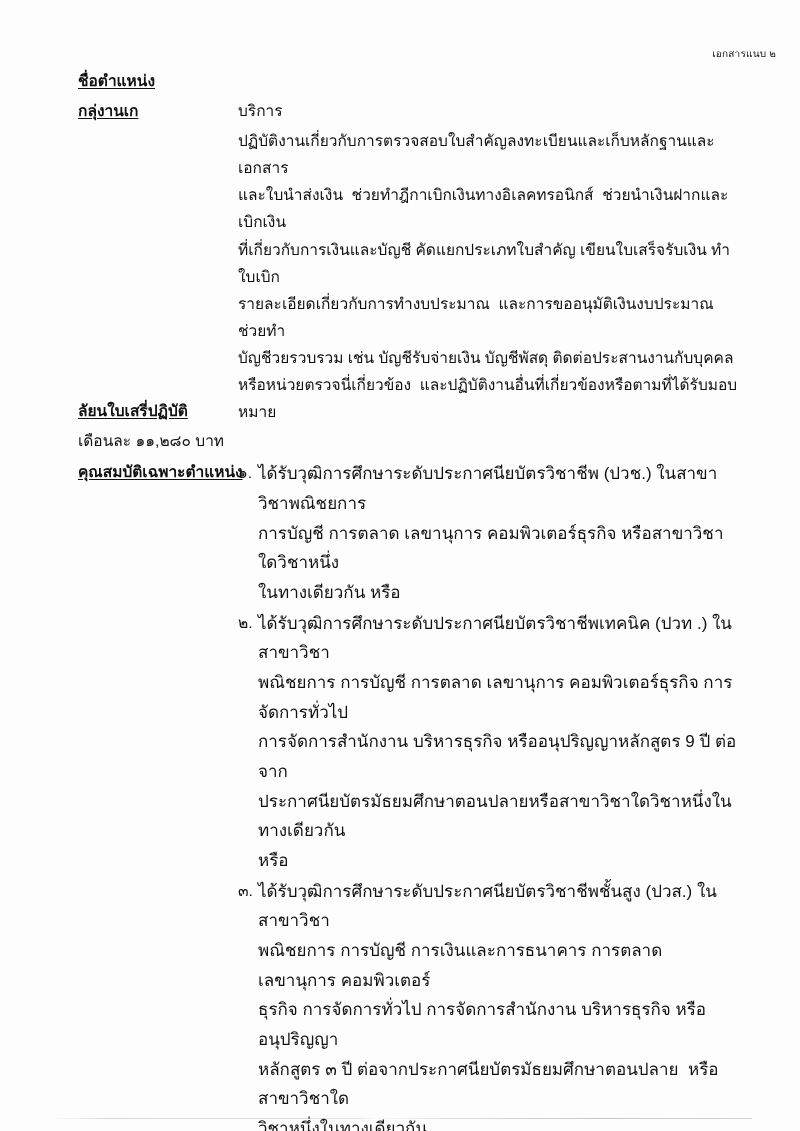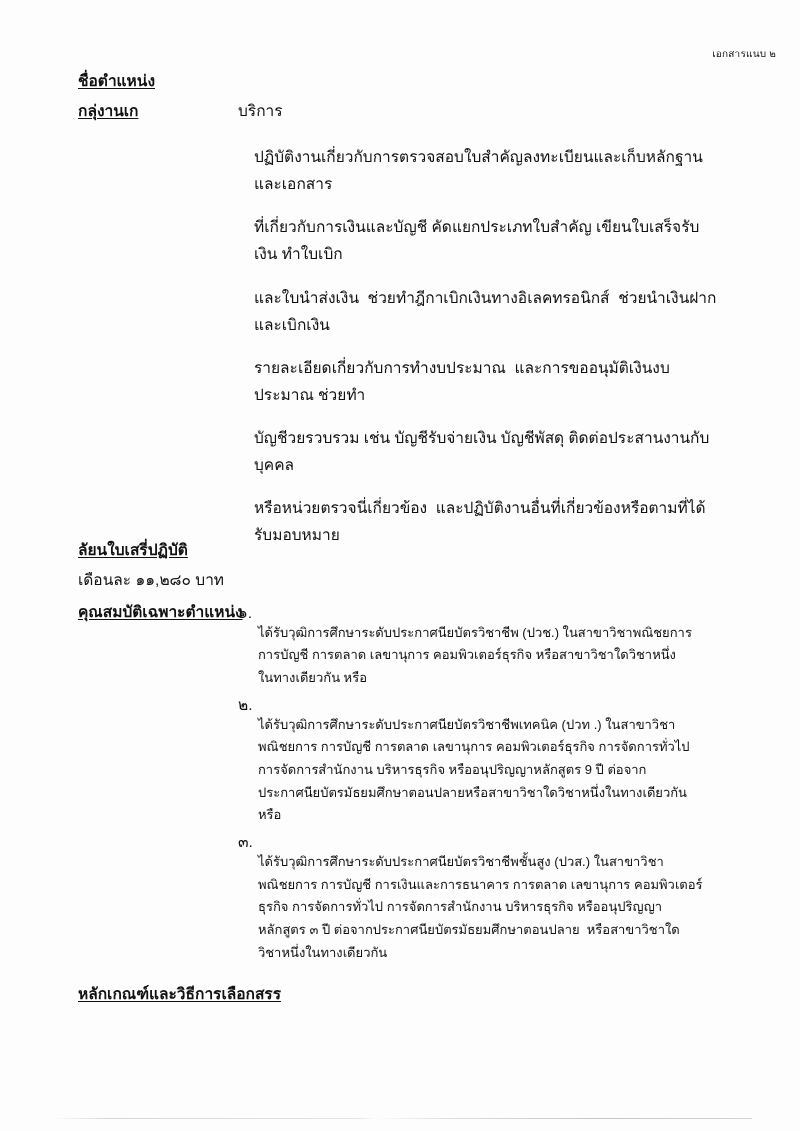--- a/index.html
+++ b/index.html
@@ -61,21 +61,21 @@
     white-space: nowrap;
   }
   .row-value {
     flex: 1 1 auto;
     font-size: 15.5px;
     line-height: 1.72;
   }
 
   
   .desc-block p {
-    margin: 16px;
+    margin: 0;
     font-size: 15.5px;
     line-height: 1.745;
     white-space: pre-wrap;
   }
 
   
   .qual-row {
     display: flex;
     align-items: flex-start;
     margin-top: 5px;
@@ -98,24 +98,23 @@
     align-items: flex-start;
     margin-bottom: 1px;
   }
   .qual-marker {
     flex: 0 0 20px;
     font-size: 15.5px;
     line-height: 1.745;
   }
   .qual-text {
     flex: 1 1 auto;
-    font-size: 13px;
+    font-size: 17px;
     line-height: 1.745;
     white-space: pre-wrap;
-    margin-top: 23px;
   }
 
   
   .section-heading {
     margin-top: 16px;
     font-weight: bold;
     font-size: 15.5px;
     text-decoration: underline;
     text-underline-offset: 2px;
     display: inline-block;
@@ -153,22 +152,22 @@
     <div class="row">
       <div class="row-label">กลุ่งานเก</div>
       <div class="row-value">บริการ</div>
     </div>
 
     
     <div class="row">
       <div class="row-label">ลัยนใบเสรี่ปฏิบัติ</div>
       <div class="row-value desc-block">
           <p>ปฏิบัติงานเกี่ยวกับการตรวจสอบใบสำคัญลงทะเบียนและเก็บหลักฐานและเอกสาร</p>
+          <p>และใบนำส่งเงิน  ช่วยทำฎีกาเบิกเงินทางอิเลคทรอนิกส์  ช่วยนำเงินฝากและเบิกเงิน</p>
           <p>ที่เกี่ยวกับการเงินและบัญชี คัดแยกประเภทใบสำคัญ เขียนใบเสร็จรับเงิน ทำใบเบิก</p>
-          <p>และใบนำส่งเงิน  ช่วยทำฎีกาเบิกเงินทางอิเลคทรอนิกส์  ช่วยนำเงินฝากและเบิกเงิน</p>
           <p>รายละเอียดเกี่ยวกับการทำงบประมาณ  และการขออนุมัติเงินงบประมาณ ช่วยทำ</p>
           <p>บัญชีวยรวบรวม เช่น บัญชีรับจ่ายเงิน บัญชีพัสดุ ติดต่อประสานงานกับบุคคล</p>
           <p>หรือหน่วยตรวจนี่เกี่ยวข้อง  และปฏิบัติงานอื่นที่เกี่ยวข้องหรือตามที่ได้รับมอบหมาย</p>
         </div>
     </div>
 
     
     <div class="row">
       <div class="row-value">เดือนละ  ๑๑,๒๘๐ บาท</div>
     </div>

